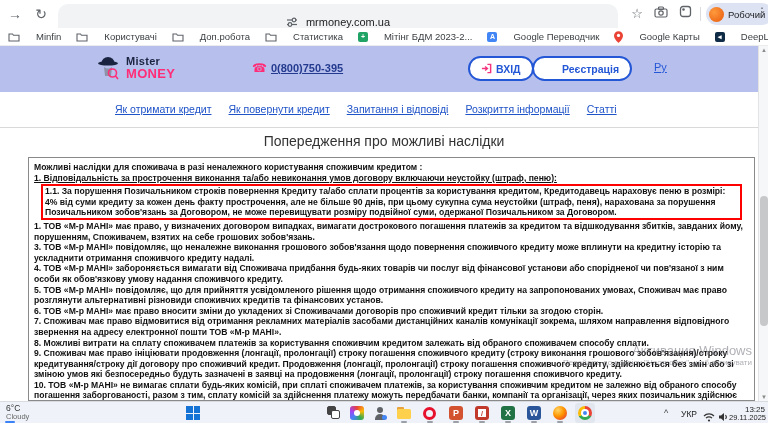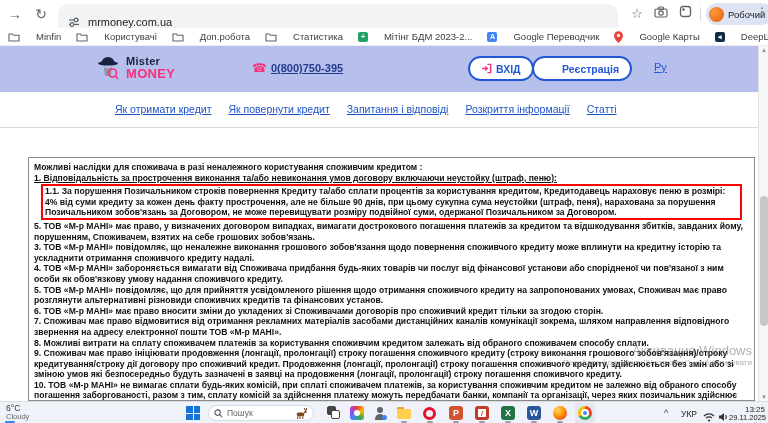--- a/index.html
+++ b/index.html
@@ -2,21 +2,21 @@
 <html><head>
 <meta charset="utf-8">
 <style>
   * { margin:0; padding:0; box-sizing:border-box; }
   html,body { width:768px; height:423px; overflow:hidden; font-family:"Liberation Sans", sans-serif; background:#fff; }
   .screen { position:relative; width:768px; height:423px; overflow:hidden; background:#fff; }
 
   
   .toolbar { position:absolute; top:0; left:0; right:0; height:28px; background:#fff; }
   .navbtn { position:absolute; top:3px; width:22px; height:22px; border-radius:50%; color:#5f6368; font-size:14px; text-align:center; line-height:22px; }
-  .url-pill { position:absolute; left:58px; top:4px; width:560px; height:36px; background:#f1f3f4; border-radius:10px; display:flex; align-items:center; padding:0 10px; }
+  .url-pill { position:absolute; left:58px; top:4px; width:560px; height:36px; background:#f1f3f4; border-radius:10px; display:flex; align-items:center; padding:0 10px;justify-content:center; }
   .url-text { font-size:11px; color:#202124; margin-left:8px; }
   .tb-icon { position:absolute; top:5px; width:18px; height:18px; color:#5f6368; font-size:13px; text-align:center; line-height:18px; }
   .tb-sep { position:absolute; left:700px; top:7px; width:1px; height:14px; background:#dadce0; }
   .profile-pill { position:absolute; left:706px; top:3px; height:22px; border-radius:11px; background:#dde3f3; display:flex; align-items:center; padding:0 8px 0 3px; }
   .avatar { width:15px; height:15px; border-radius:50%; background:radial-gradient(circle at 35% 35%, #ff9a3d, #e8590c); margin-right:4px; }
   .profile-name { font-size:9.5px; color:#202124; }
   .dots { position:absolute; left:756px; top:5px; font-size:12px; color:#5f6368; }
 
   
   .bookmarks { position:absolute; top:28px; left:0; right:0; height:18px; background:#fff; border-bottom:1px solid #ececec; display:flex; align-items:center; padding:0 8px; }
@@ -227,28 +227,29 @@
 
     <div class="site-nav">
       <span class="nav-link">Як отримати кредит</span>
       <span class="nav-link">Як повернути кредит</span>
       <span class="nav-link">Запитання і відповіді</span>
       <span class="nav-link">Розкриття інформації</span>
       <span class="nav-link">Статті</span>
     </div>
     <div class="nav-divider"></div>
 
+    <div class="page-title">Попередження про можливі наслідки</div>
 
     <div class="content-box">
       <p>Можливі наслідки для споживача в разі неналежного користування споживчим кредитом :</p>
       <p class="u-line">1. Відповідальність за прострочення виконання та/або невиконання умов договору включаючи неустойку (штраф, пеню):</p>
       <div class="redbox">
         <p>1.1. За порушення Позичальником строків повернення Кредиту та/або сплати процентів за користування кредитом, Кредитодавець нараховує пеню в розмірі: 4% від суми кредиту за кожен день факту прострочення, але не більше 90 днів, при цьому сукупна сума неустойки (штраф, пеня), нарахована за порушення Позичальником зобов'язань за Договором, не може перевищувати розміру подвійної суми, одержаної Позичальником за Договором.</p>
       </div>
-      <p>5. ТОВ «М-р МАНІ» має право, у визначених договором випадках, вимагати дострокового погашення платежів за кредитом та відшкодування збитків, завданих йому, порушенням, Споживачем, взятих на себе грошових зобов'язань.</p>
+      <p>1. ТОВ «М-р МАНІ» має право, у визначених договором випадках, вимагати дострокового погашення платежів за кредитом та відшкодування збитків, завданих йому, порушенням, Споживачем, взятих на себе грошових зобов'язань.</p>
       <p>3. ТОВ «М-р МАНІ» повідомляє, що неналежне виконання грошового зобов'язання щодо повернення споживчого кредиту може вплинути на кредитну історію та ускладнити отримання споживчого кредиту надалі.</p>
       <p>4. ТОВ «М-р МАНІ» забороняється вимагати від Споживача придбання будь-яких товарів чи послуг від фінансової установи або спорідненої чи пов'язаної з ним особи як обов'язкову умову надання споживчого кредиту.</p>
       <p>5. ТОВ «М-р МАНІ» повідомляє, що для прийняття усвідомленого рішення щодо отримання споживчого кредиту на запропонованих умовах, Споживач має право розглянути альтернативні різновиди споживчих кредитів та фінансових установ.</p>
       <p>6. ТОВ «М-р МАНІ» має право вносити зміни до укладених зі Споживачами договорів про споживчий кредит тільки за згодою сторін.</p>
       <p>7. Споживач має право відмовитися від отримання рекламних матеріалів засобами дистанційних каналів комунікації зокрема, шляхом направлення відповідного звернення на адресу електронної пошти ТОВ «М-р МАНІ».</p>
       <p>8. Можливі витрати на сплату споживачем платежів за користування споживчим кредитом залежать від обраного споживачем способу сплати.</p>
       <p>9. Споживач має право ініціювати продовження (лонгації, пролонгації) строку погашення споживчого кредиту (строку виконання грошового зобов'язання)/строку кредитування/строку дії договору про споживчий кредит. Продовження (лонгації, пролонгації) строку погашення споживчого кредиту, здійснюється без змін або зі зміною умов які безпосередньо будуть зазначені в заявці на продовження (лонгації, пролонгації) строку погашення споживчого кредиту.</p>
       <p>10. ТОВ «М-р МАНІ» не вимагає сплати будь-яких комісій, при сплаті споживачем платежів, за користування споживчим кредитом не залежно від обраного способу погашення заборгованості, разом з тим, сплату комісій за здійснення платежу можуть передбачати банки, компанії та організації, через яких позичальник здійснює платіж/переказ коштів.</p>
 
     </div>
@@ -271,36 +272,20 @@
       <div class="weather-d">Cloudy</div>
     </div>
 
     <div class="winlogo">
         <div></div>
         <div></div>
         <div></div>
         <div></div>
       </div>
 
-    <div class="search-pill">
-      <svg width="9" height="9" viewBox="0 0 10 10">
-          <circle cx="4" cy="4" r="3" fill="none" stroke="#5f6368" stroke-width="1.3"></circle>
-          <line x1="6.3" y1="6.3" x2="9" y2="9" stroke="#5f6368" stroke-width="1.3"></line>
-        </svg>
-      <span class="search-label">Пошук</span>
-      <svg width="15" height="13" viewBox="0 0 16 14">
-        <rect x="4" y="6" width="8" height="4" rx="2" fill="#7a4a21"></rect>
-        <path d="M11 7 L13 3.5 L15 3.5 L14 5 L15 6 Z" fill="#7a4a21"></path>
-        <line x1="13.2" y1="3.5" x2="12" y2="1" stroke="#5d3516" stroke-width="1"></line>
-        <line x1="13.8" y1="3.5" x2="14.8" y2="1" stroke="#5d3516" stroke-width="1"></line>
-        <line x1="5" y1="10" x2="5" y2="13" stroke="#7a4a21" stroke-width="1.2"></line>
-        <line x1="7.5" y1="10" x2="7.5" y2="13" stroke="#7a4a21" stroke-width="1.2"></line>
-        <line x1="10.5" y1="10" x2="10.5" y2="13" stroke="#7a4a21" stroke-width="1.2"></line>
-      </svg>
-    </div>
 
     <div class="tb-app" style="left:327px;">
       <div class="taskview-back"></div>
         <div class="taskview-front"></div>
     </div>
     <div class="tb-app" style="left:350px;">
         <div class="photos-ic"></div>
       </div>
     <div class="tb-app" style="left:373px;">
       <div class="people-ic">

